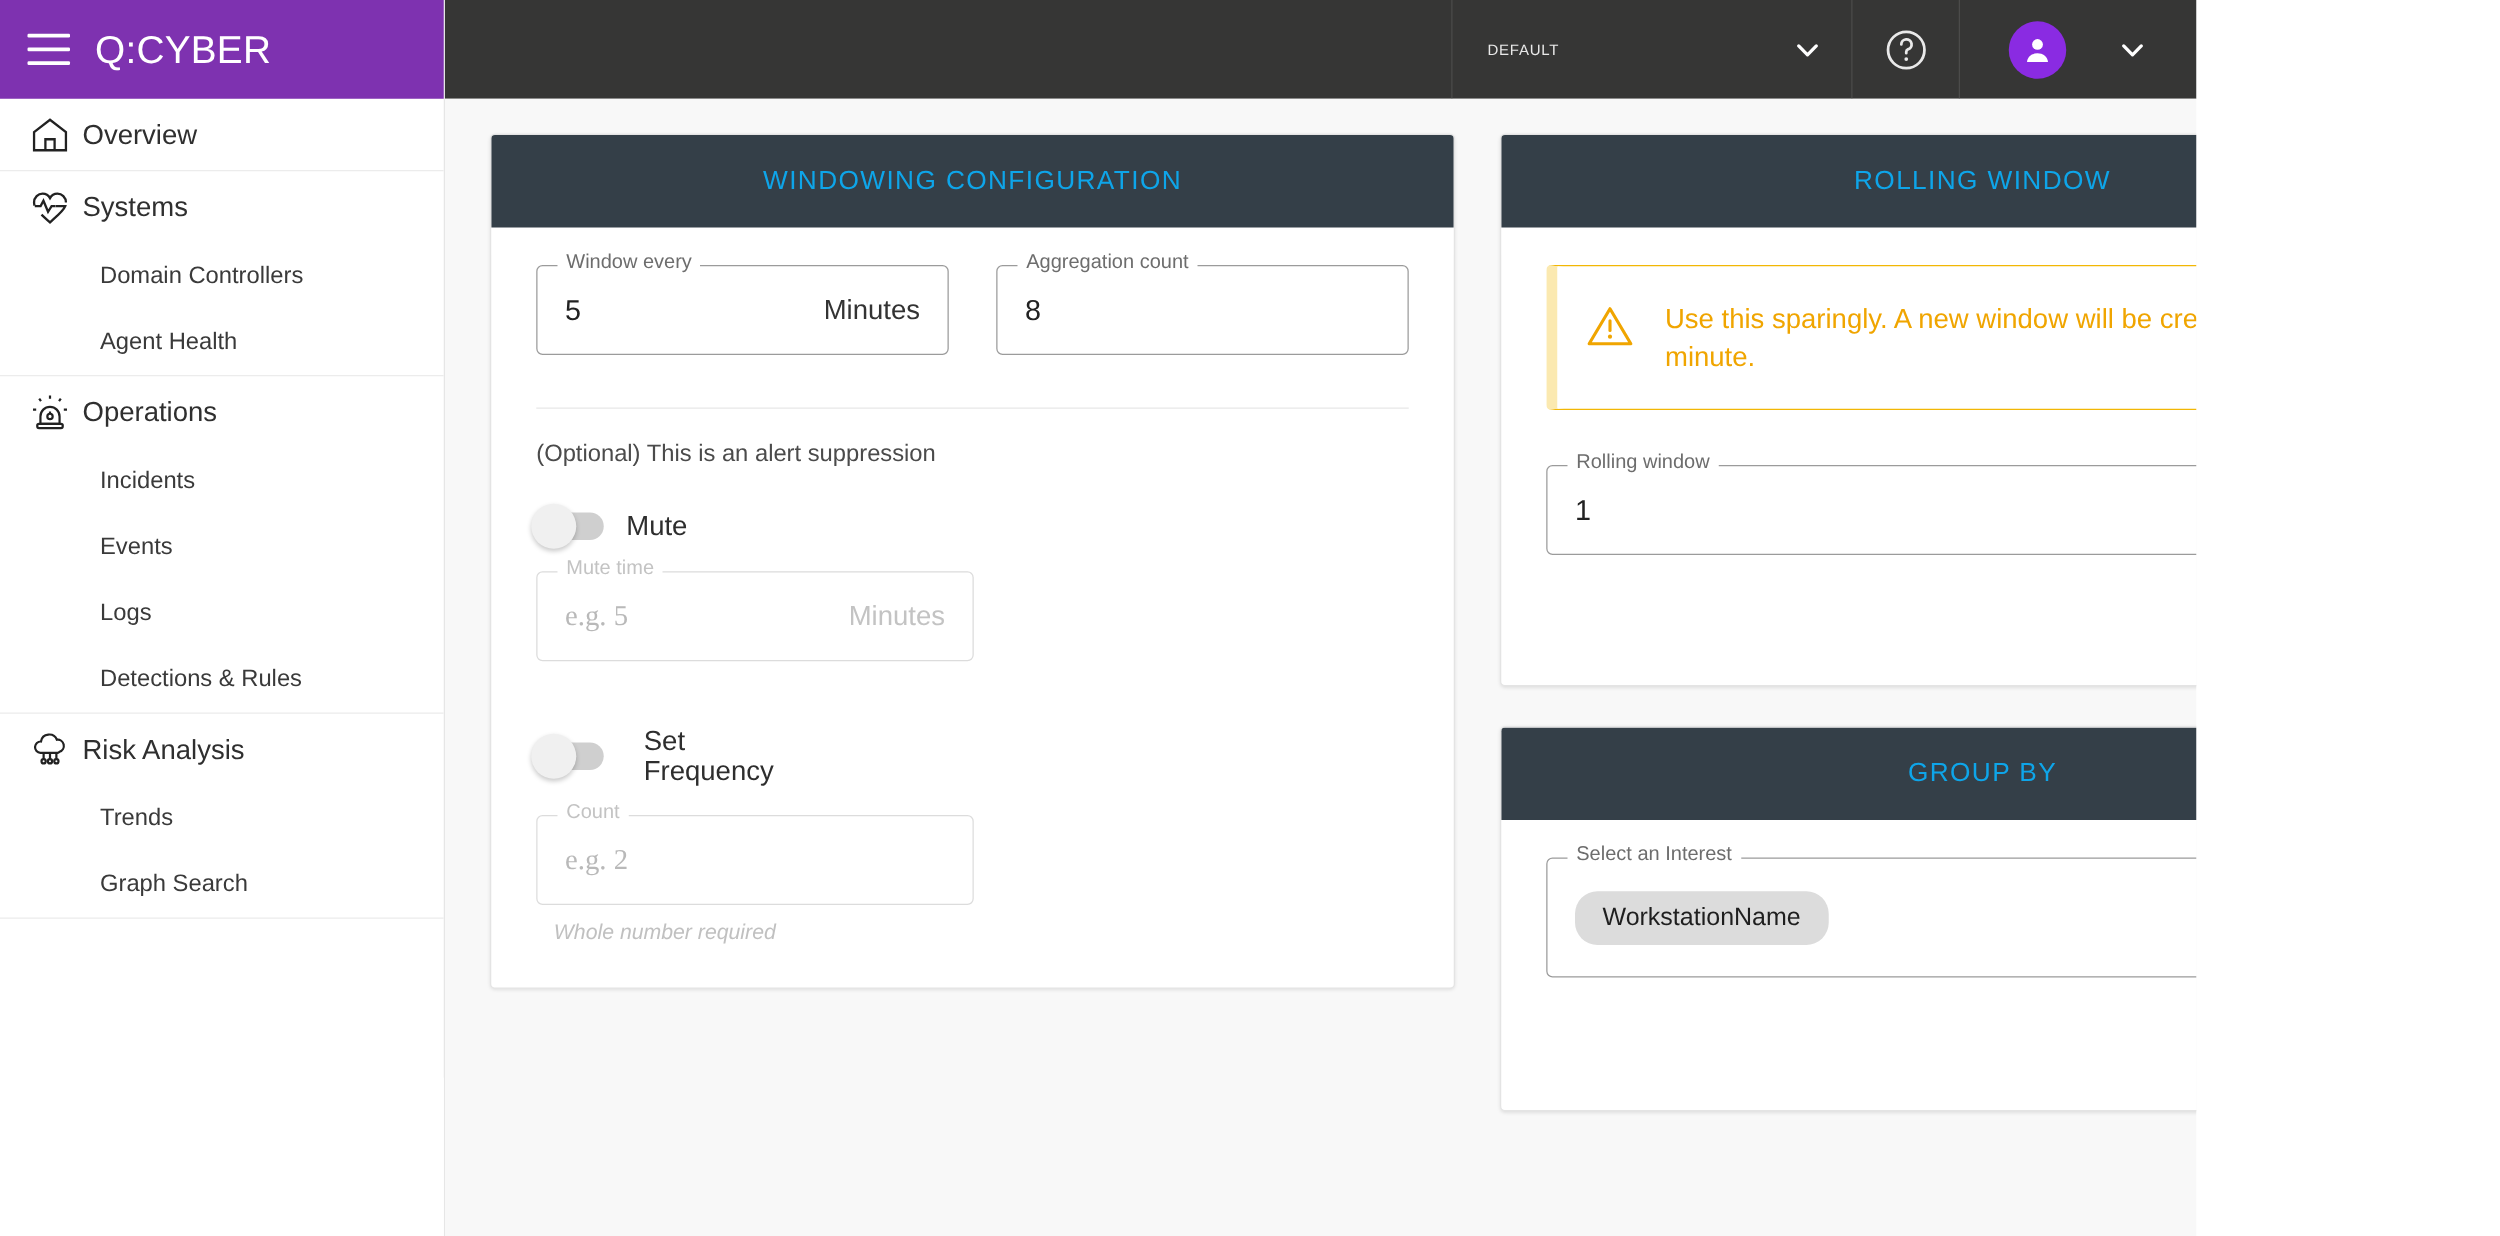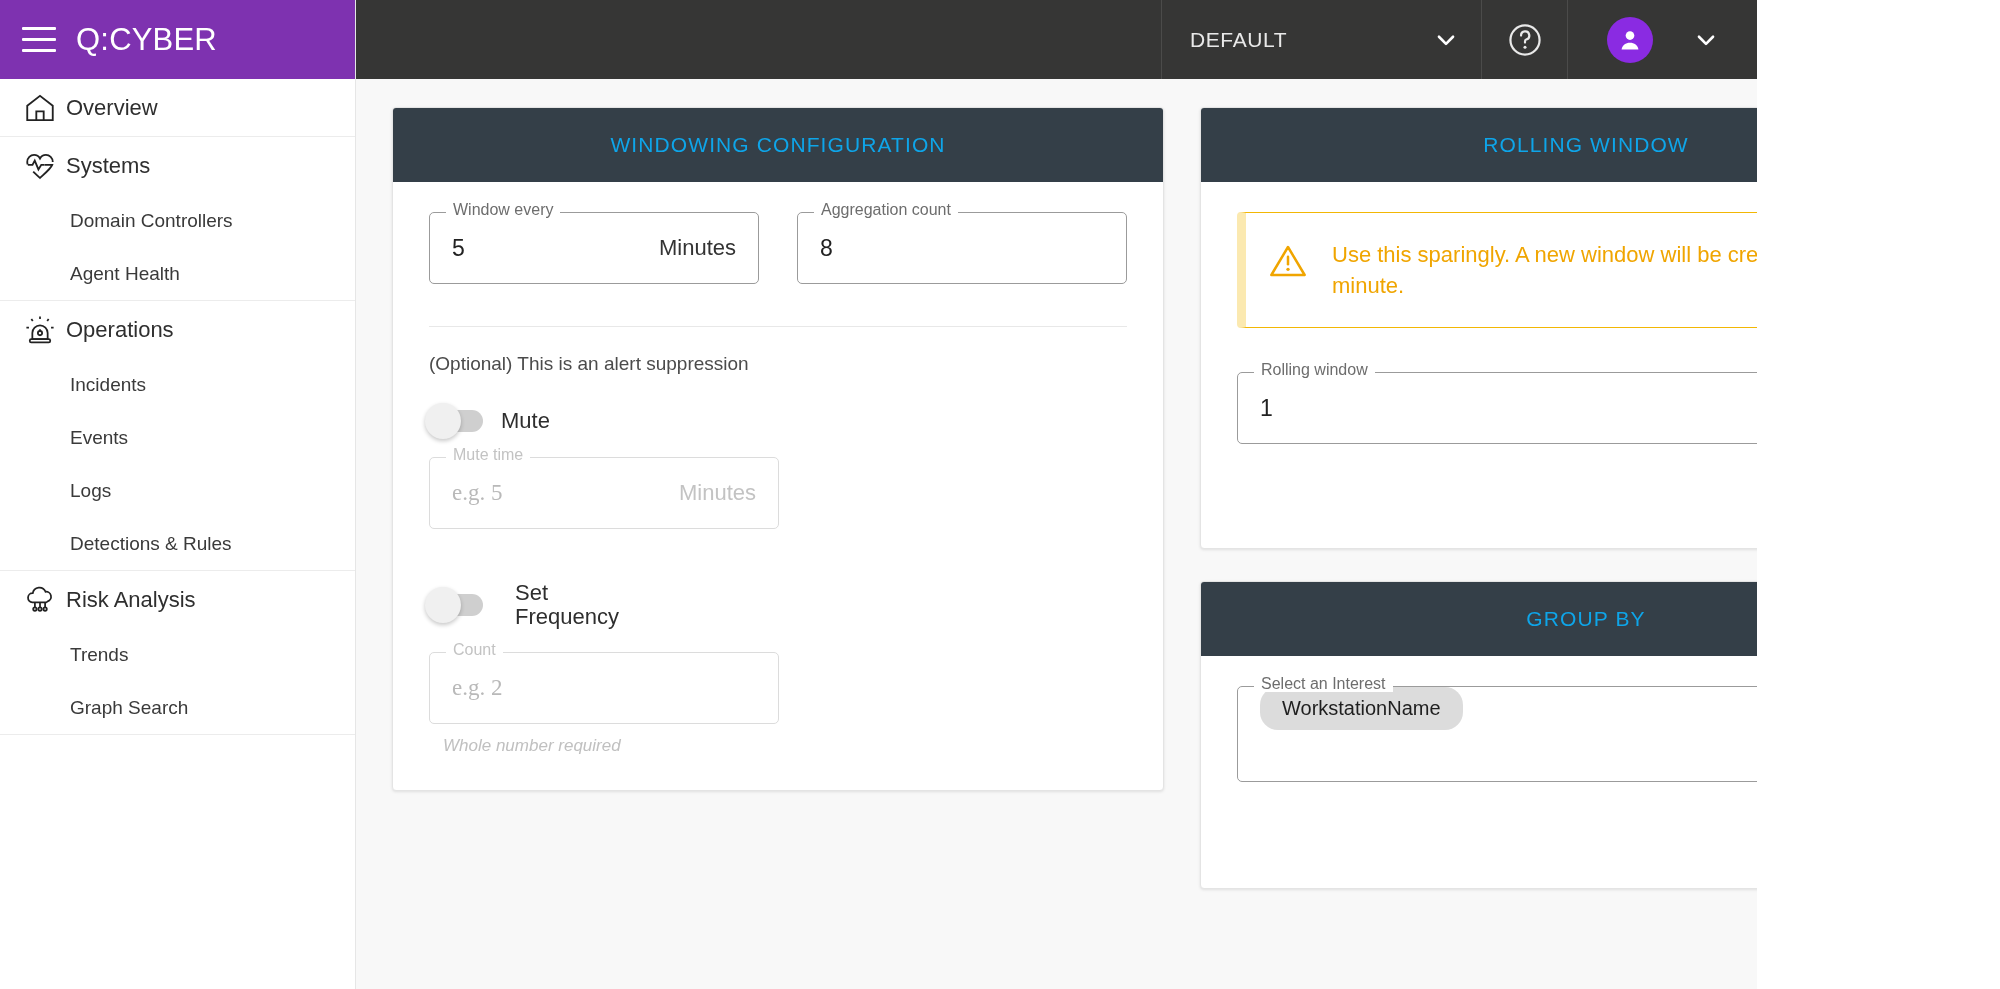--- a/index.html
+++ b/index.html
@@ -55,41 +55,41 @@
     padding-left: 14px;
     cursor: pointer;
     color: #333333;
   }
   .nav-item .ico {
     width: 52px; flex: 0 0 52px;
     display: flex; align-items: center; justify-content: center;
     color: #1d1d1d;
   }
   .nav-item .label { font-size: 22px; color: #2f2f2f; }
-  .nav-item.sub { height: 53px; padding-left: 18px; }
+  .nav-item.sub { height: 53px; padding-left: 28px; }
   .nav-item.sub .ico { width: 52px; flex: 0 0 52px; }
   .nav-item.sub .label { font-size: 19px; color: #3a3a3a; }
   .sidebar-filler { flex: 1 1 auto; background: #ffffff; }
 
   
   .main { flex: 1 1 auto; display: flex; flex-direction: column; min-width: 0; }
 
   .topbar {
     height: 79px; flex: 0 0 79px;
     background: #363635;
     display: flex; align-items: stretch; justify-content: flex-end;
   }
   .topbar-spacer { flex: 1 1 auto; }
   .tb-cell {
     display: flex; align-items: center;
     border-left: 1px solid #4b4b4a;
     cursor: pointer;
   }
   .tb-env { width: 320px; padding: 0 22px 0 28px; justify-content: space-between; }
-  .tb-env .env-name { color: #e9e9e9; font-size: 21px; letter-spacing: .6px; }
+  .tb-env .env-name { color: #e9e9e9; font-size: 12px; letter-spacing: .6px; }
   .tb-help { width: 86px; justify-content: center; }
   .tb-user { width: 190px; justify-content: center; gap: 40px; padding: 0 20px; }
   .avatar {
     width: 46px; height: 46px; border-radius: 50%;
     background: #8a2be2;
     display: flex; align-items: center; justify-content: center;
   }
   .chev { display: inline-block; }
 
   
@@ -189,21 +189,21 @@
     display: flex; align-items: flex-start; gap: 24px;
     padding: 26px 26px 26px 22px;
     margin-bottom: 44px;
   }
   .warn .wicon { flex: 0 0 40px; margin-top: 2px; }
   .warn .wtext {
     color: #f0a500; font-size: 22px; line-height: 1.42;
   }
 
   
-  .chip-field { height: 96px; align-items: flex-start; }
+  .chip-field { height: 96px; align-items: center; }
   .chip {
     background: #dcdcdc;
     border-radius: 18px;
     padding: 10px 22px;
     font-size: 20px;
     color: #1f1f1f;
     display: inline-block;
   }
   .chip-field .fval { display: flex; align-items: center; }
   .caret-dn { flex: 0 0 24px; }

